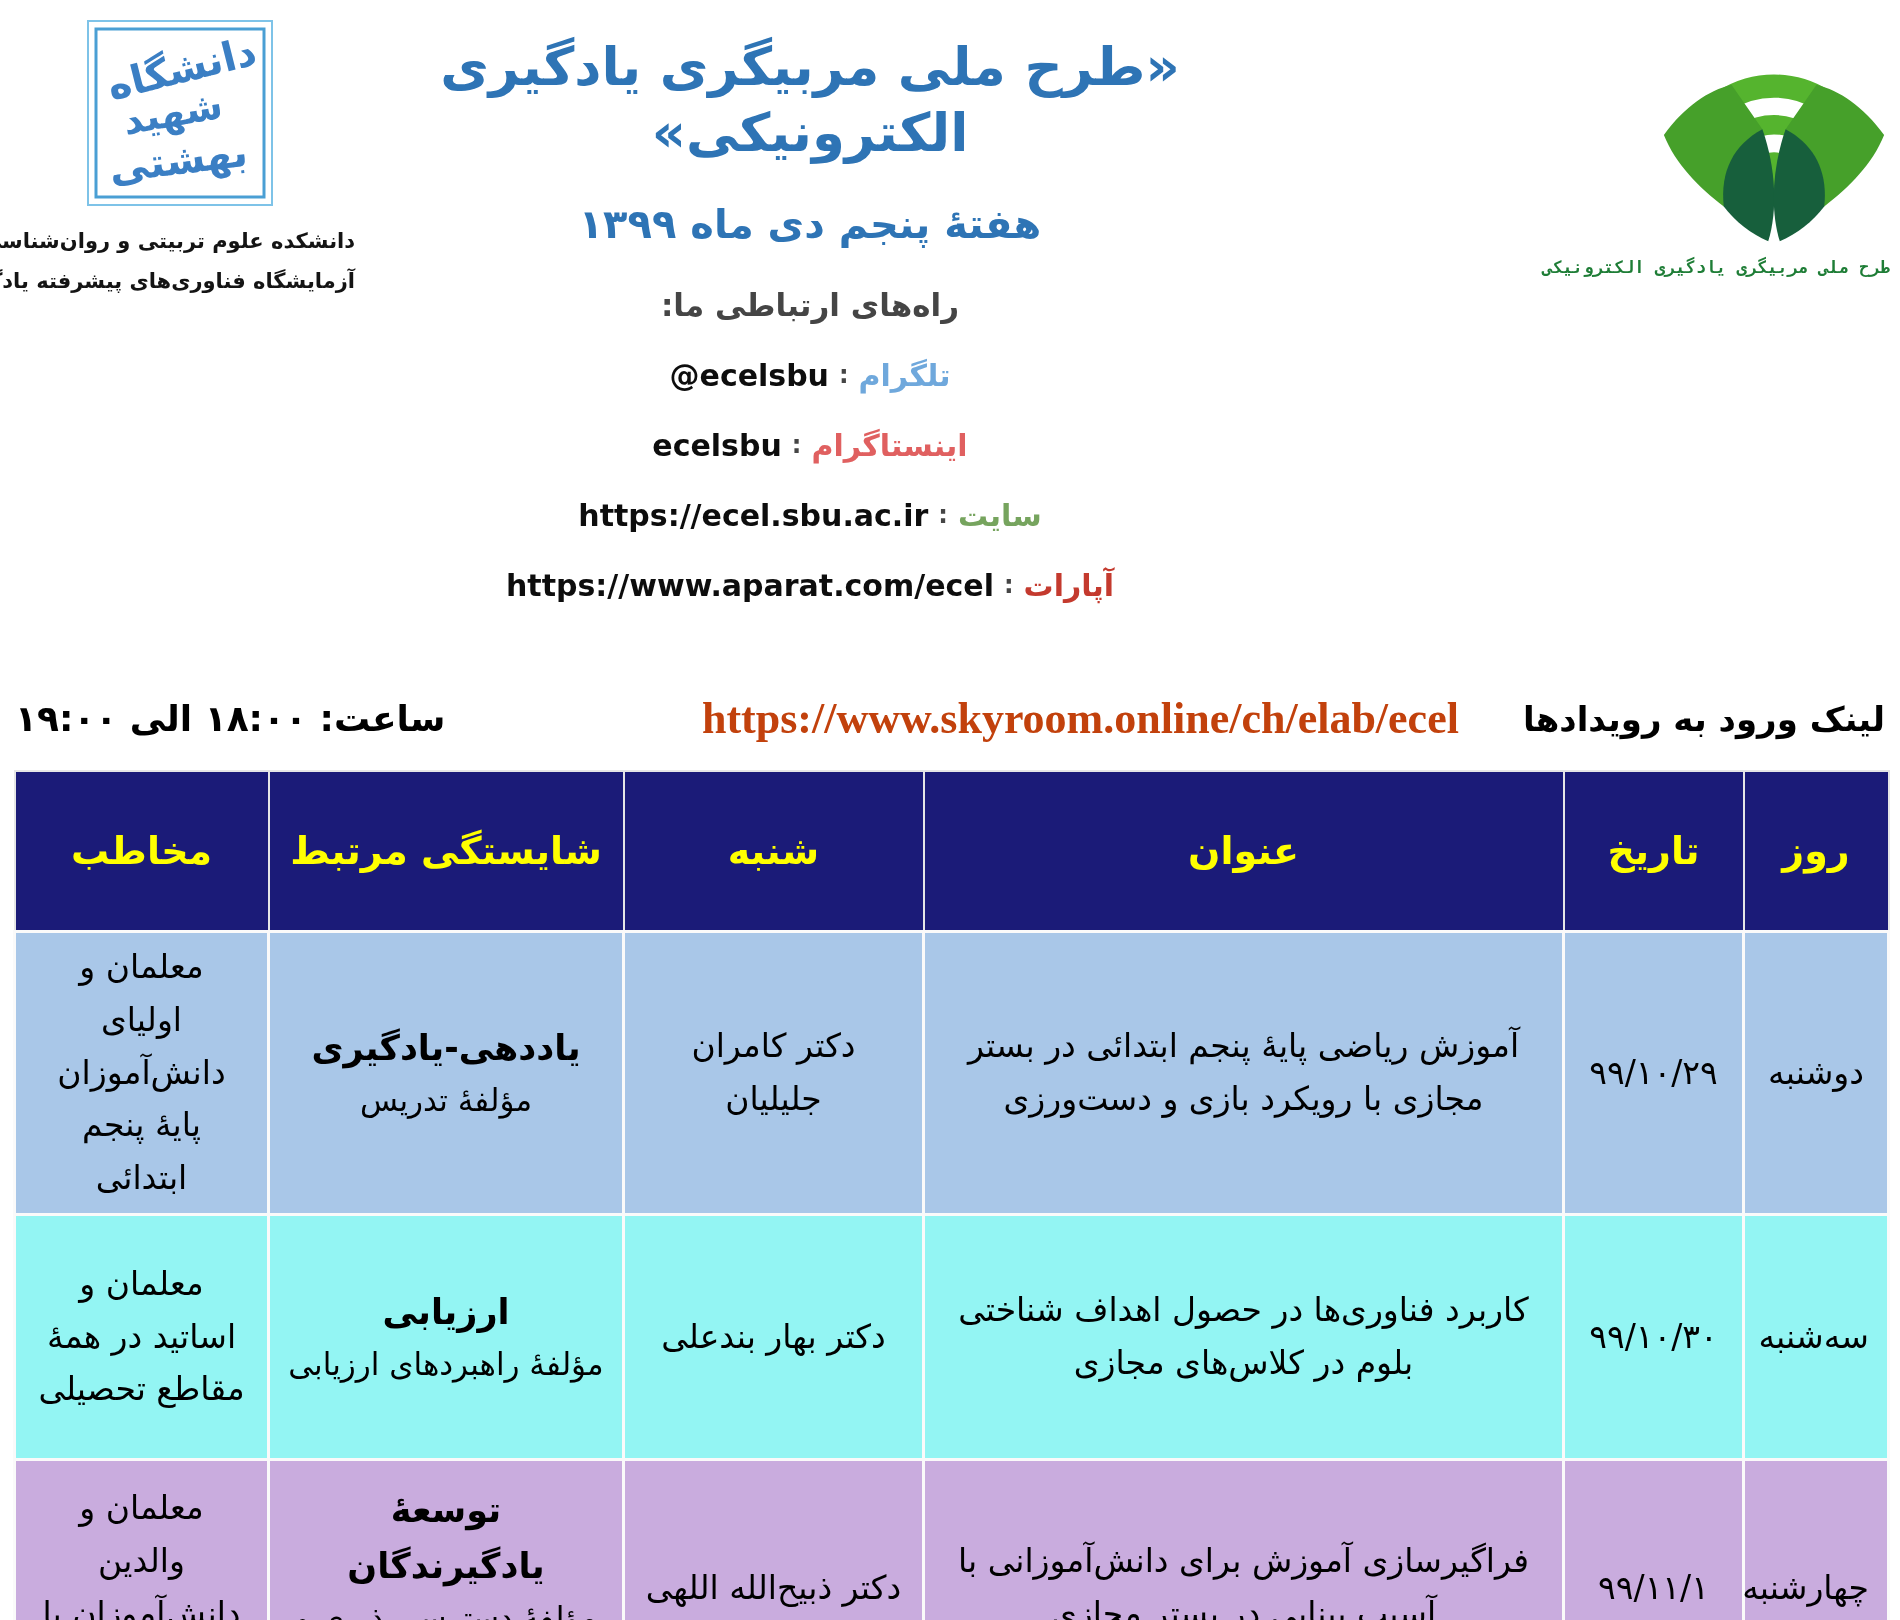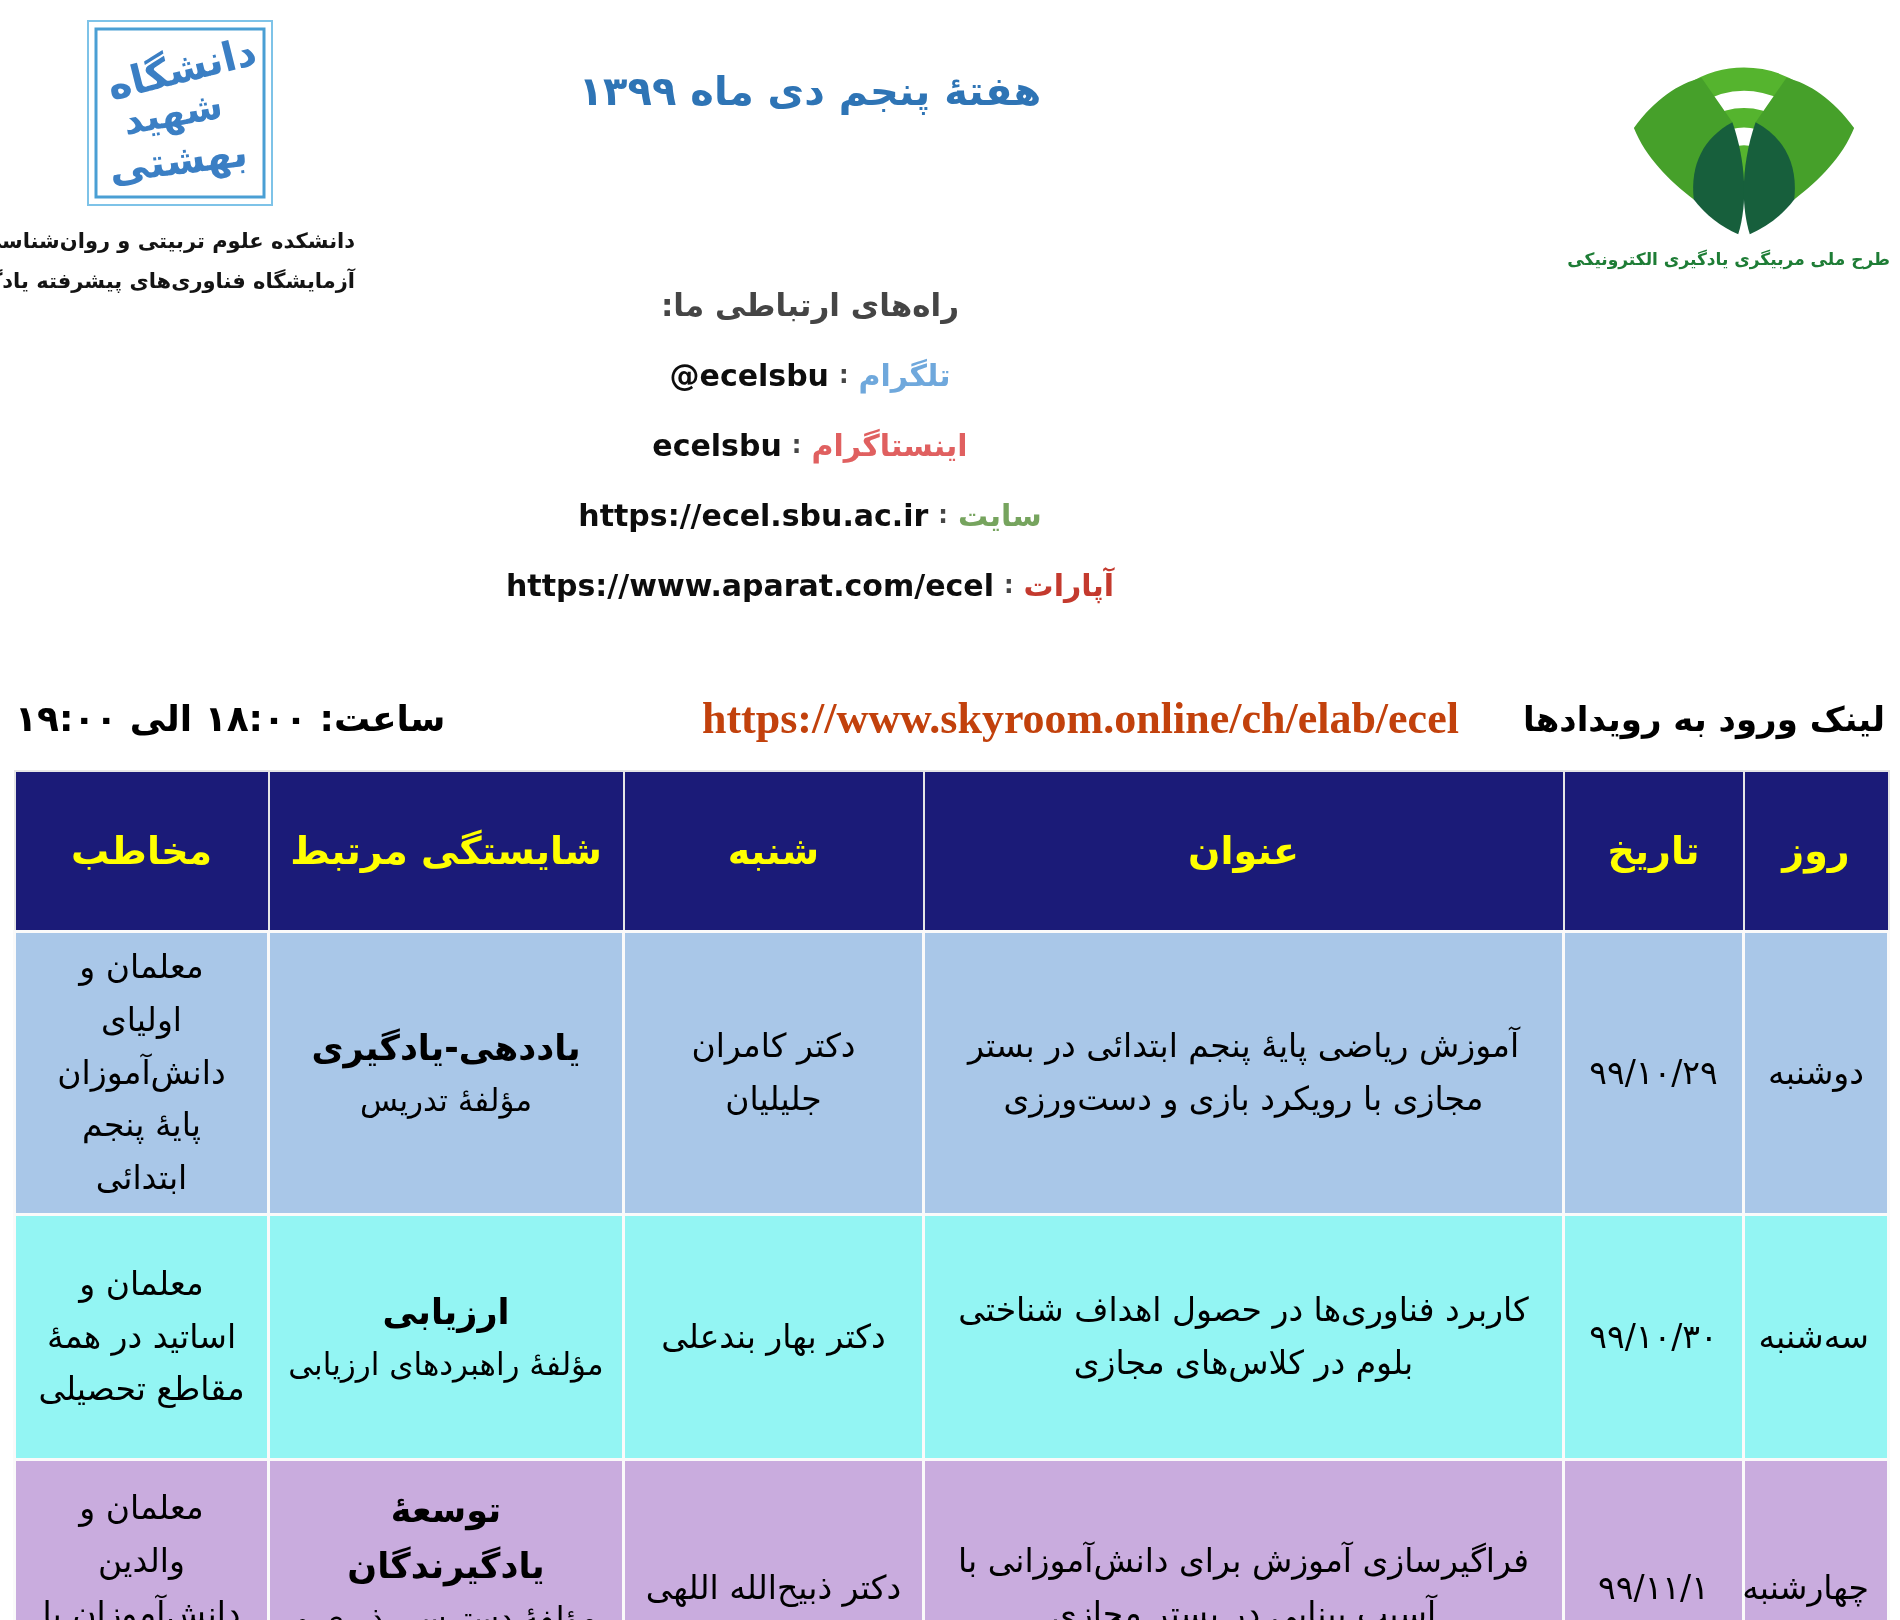--- a/index.html
+++ b/index.html
@@ -21,21 +21,21 @@
   .contact-heading{color:#454545;font-size:31px;font-weight:bold;}
   .c-label{font-weight:bold;}
   .c-colon{color:#454545;font-size:24px;}
   .c-value{color:#0d0d0d;font-weight:bold;direction:ltr;unicode-bidi:isolate;}
   .c-telegram{color:#6fa8dc;}
   .c-instagram{color:#e06060;}
   .c-site{color:#76a45e;}
   .c-aparat{color:#c43a2e;}
 
   
-  .program-block{position:absolute;top:14px;left:1598px;width:292px;text-align:center;}
+  .program-block{position:absolute;top:21px;left:1598px;width:292px;text-align:right;font-family:Liberation Mono, monospace;}
   .program-caption{margin-top:4px;color:#1e7d36;font-size:17px;font-weight:bold;white-space:nowrap;}
 
   
   .link-row{position:absolute;top:693px;left:15px;width:1870px;display:flex;direction:rtl;align-items:center;}
   .link-label{font-size:34px;font-weight:bold;color:#000;white-space:nowrap;}
   .link-url{font-family:"Liberation Serif","DejaVu Serif",serif;font-size:44px;font-weight:bold;color:#c2410c;direction:ltr;unicode-bidi:isolate;margin-right:64px;white-space:nowrap;}
   .time-label{margin-right:auto;font-size:36px;font-weight:bold;color:#000;white-space:nowrap;}
 
   
   .sched{position:absolute;top:770px;left:13px;width:1874px;border-collapse:collapse;direction:rtl;table-layout:fixed;border:1px solid #cfcfcf;}
@@ -63,20 +63,21 @@
         <text x="95" y="156" font-size="40" transform="rotate(-7 95 156)">بهشتی</text>
       </g>
     </svg>
     <div class="sbu-caption">
       <div>دانشکده علوم تربیتی و روان‌شناسی</div>
       <div>آزمایشگاه فناوری‌های پیشرفته یادگیری</div>
     </div>
   </div>
 
   <div class="title-block">
+    <div class="main-title">«طرح ملی مربیگری یادگیری الکترونیکی»</div>
     <div class="subtitle">هفتۀ پنجم دی ماه ۱۳۹۹</div>
   </div>
 
   <div class="contact-block">
     <div class="contact-line">
       <span class="contact-heading">راه‌های ارتباطی ما:</span>
     </div>
     <div class="contact-line">
       <span class="c-label c-telegram">تلگرام</span>
         <span class="c-colon">:</span>

